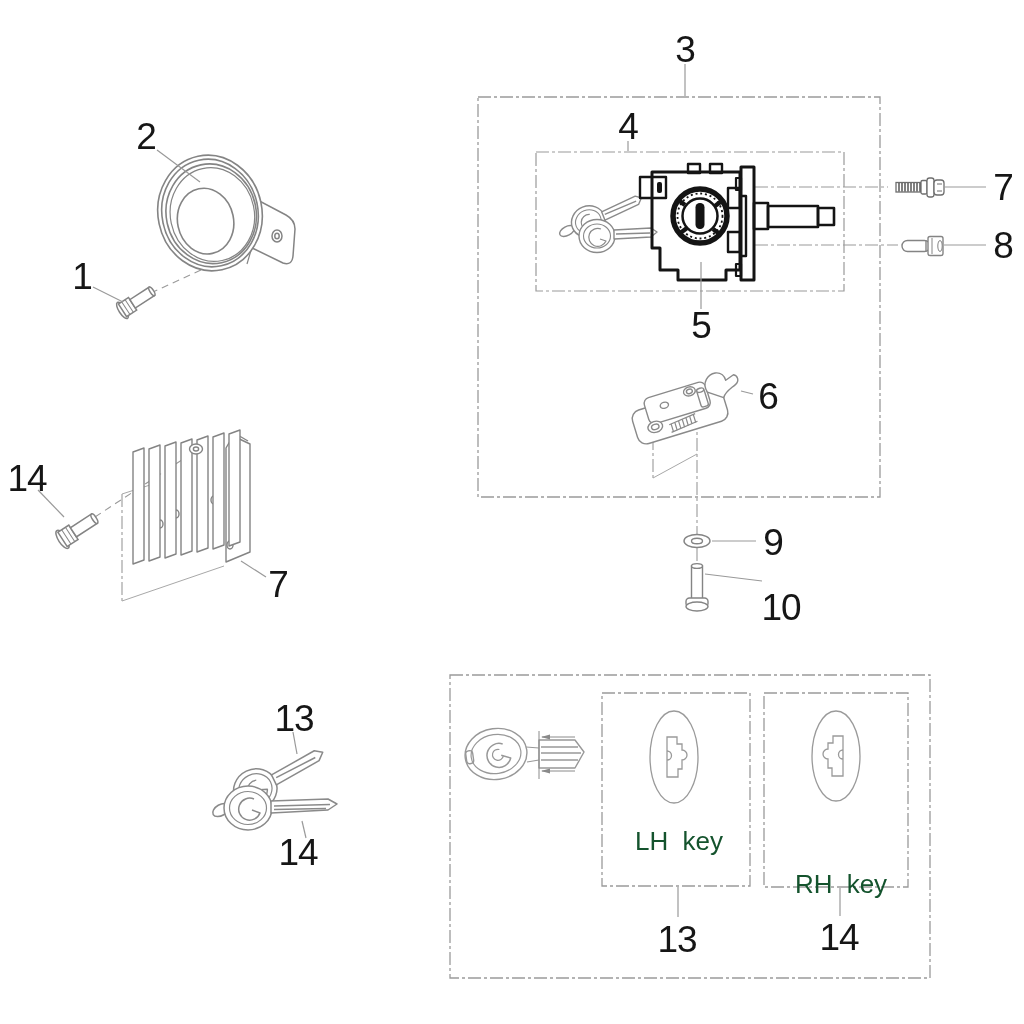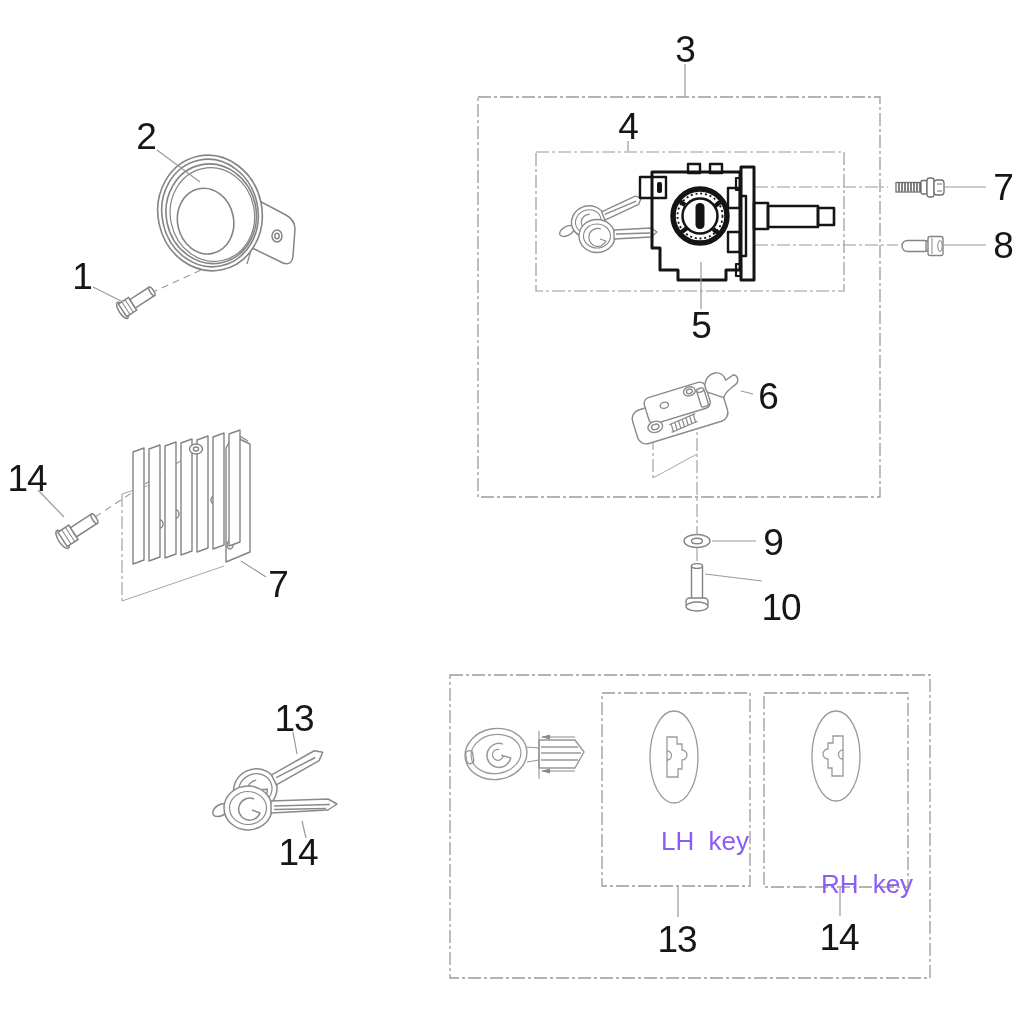--- a/index.html
+++ b/index.html
@@ -8,21 +8,21 @@
     font-family:"Liberation Sans",sans-serif;overflow:hidden;
   }
   .stage svg{position:absolute;left:0;top:0;}
   .callout{
     position:absolute;transform:translate(-50%,-50%);
     font-family:"Liberation Sans",sans-serif;
     font-size:37px;color:#161616;line-height:1;white-space:nowrap;
     letter-spacing:-1px;
   }
   .key-label{
-    font-size:26px;letter-spacing:0;word-spacing:7px;color:#8b5cf6;margin-left:26px;
+    font-size:26px;letter-spacing:0;word-spacing:7px;color:#14532d;
   }
 </style>
 </head>
 <body>
 
 <div class="stage">
 
 <svg width="1024" height="1024" viewBox="0 0 1024 1024">
 
   <g stroke="#9a9a9a" fill="none" stroke-width="1.3">

